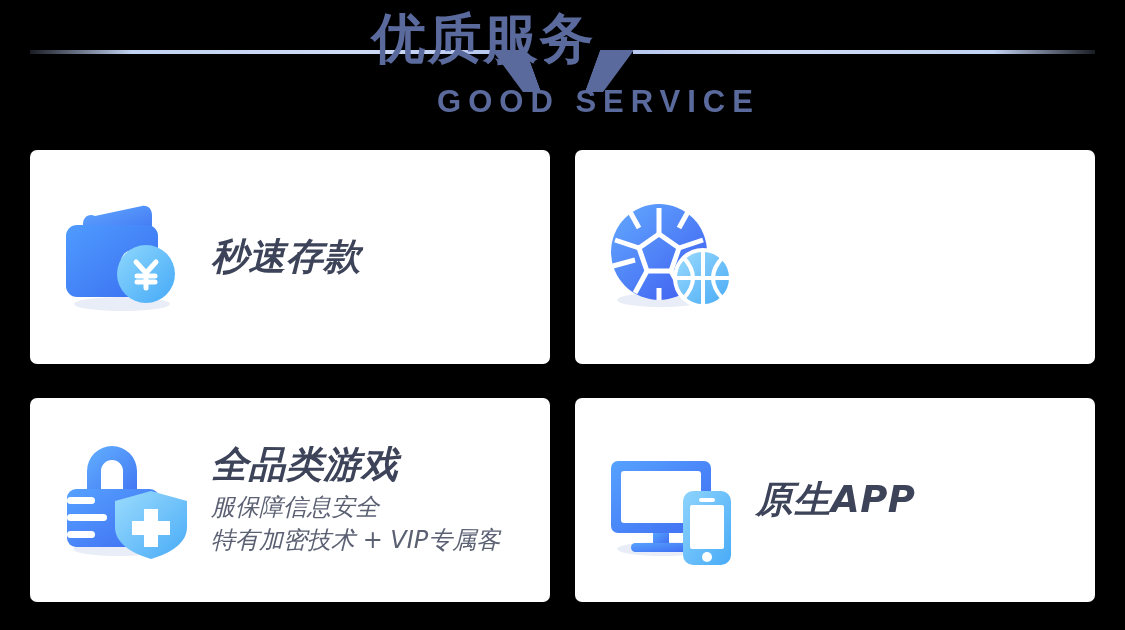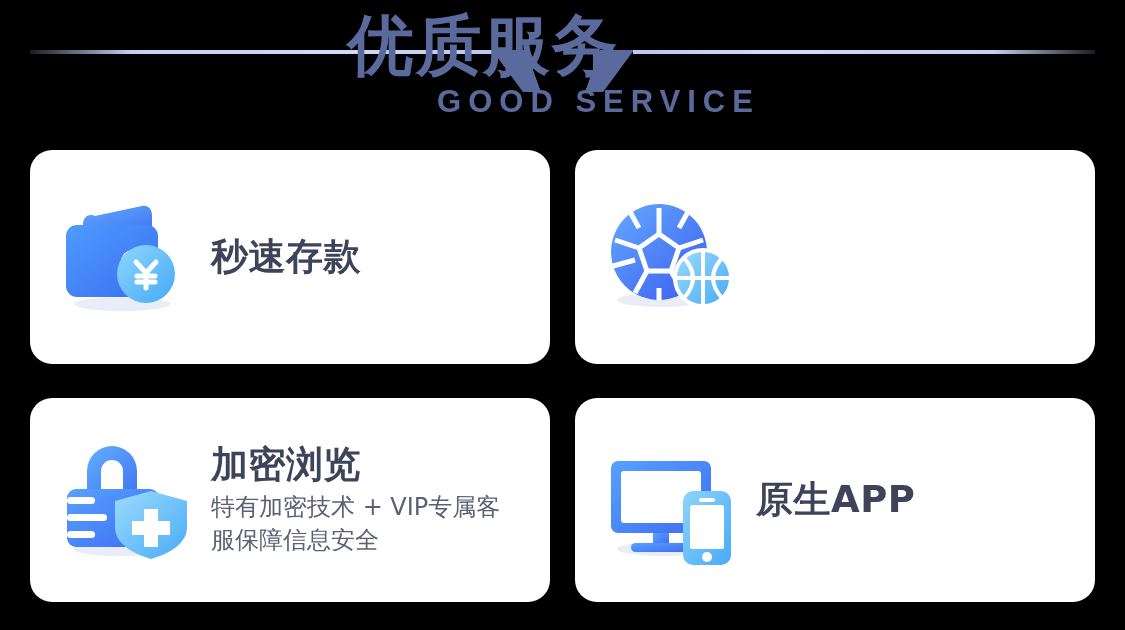--- a/index.html
+++ b/index.html
@@ -60,21 +60,21 @@
     transform: skewX(-20deg);
     transform-origin: top right;
     width: 34px;
   }
   .title-cn {
     position: absolute;
     top: 8px;
     left: 0;
     width: 967px;
     text-align: center;
-    font-size: 66px;
+    font-size: 54px;
     font-weight: bold;
     letter-spacing: 2px;
     color: #5b6a9c;
     line-height: 1.15;
     font-family: "DejaVu Sans", "Liberation Sans", sans-serif;
   }
   .title-en {
     position: absolute;
     top: 84px;
     left: 0;
@@ -95,26 +95,27 @@
     top: 150px;
     width: 1065px;
     display: grid;
     grid-template-columns: 520px 520px;
     grid-template-rows: 214px 204px;
     column-gap: 25px;
     row-gap: 34px;
   }
   .card {
     background: #ffffff;
-    border-radius: 22px;
+    border-radius: 7px;
     display: flex;
     align-items: center;
     padding: 0 18px 0 30px;
     box-sizing: border-box;
     overflow: hidden;
+    font-style: italic;
   }
   .card-icon {
     width: 135px;
     min-width: 135px;
     height: 130px;
     position: relative;
     margin-right: 16px;
   }
   .card-text {
     flex: 1;
@@ -256,24 +257,24 @@
         <g fill="#ffffff">
           <rect x="7" y="62" width="28" height="7" rx="3.5"></rect>
           <rect x="7" y="79" width="40" height="7" rx="3.5"></rect>
           <rect x="7" y="96" width="28" height="7" rx="3.5"></rect>
         </g>
         <path d="M91 56 L127 66 L127 92 C127 108 111 118 91 124 C71 118 55 108 55 92 L55 66 Z" fill="url(#g-shield)"></path>
         <path d="M84 74 L98 74 L98 86 L110 86 L110 100 L98 100 L98 112 L84 112 L84 100 L72 100 L72 86 L84 86 Z" fill="#ffffff"></path>
       </svg>
     </div>
     <div class="card-text">
-      <div class="card-title">加密浏览</div>
+      <div class="card-title">全品类游戏</div>
       <div class="card-sub">
+        <span>服保障信息安全</span>
         <span>特有加密技术 + VIP专属客</span>
-        <span>服保障信息安全</span>
       </div>
     </div>
   </div>
 
   <div class="card">
     <div class="card-icon">
       <svg viewBox="0 0 135 130" width="135" height="130">
         <defs>
           <linearGradient id="g-monitor" x1="0" y1="0" x2="1" y2="1">
             <stop offset="0" stop-color="#56a2ff"></stop>

